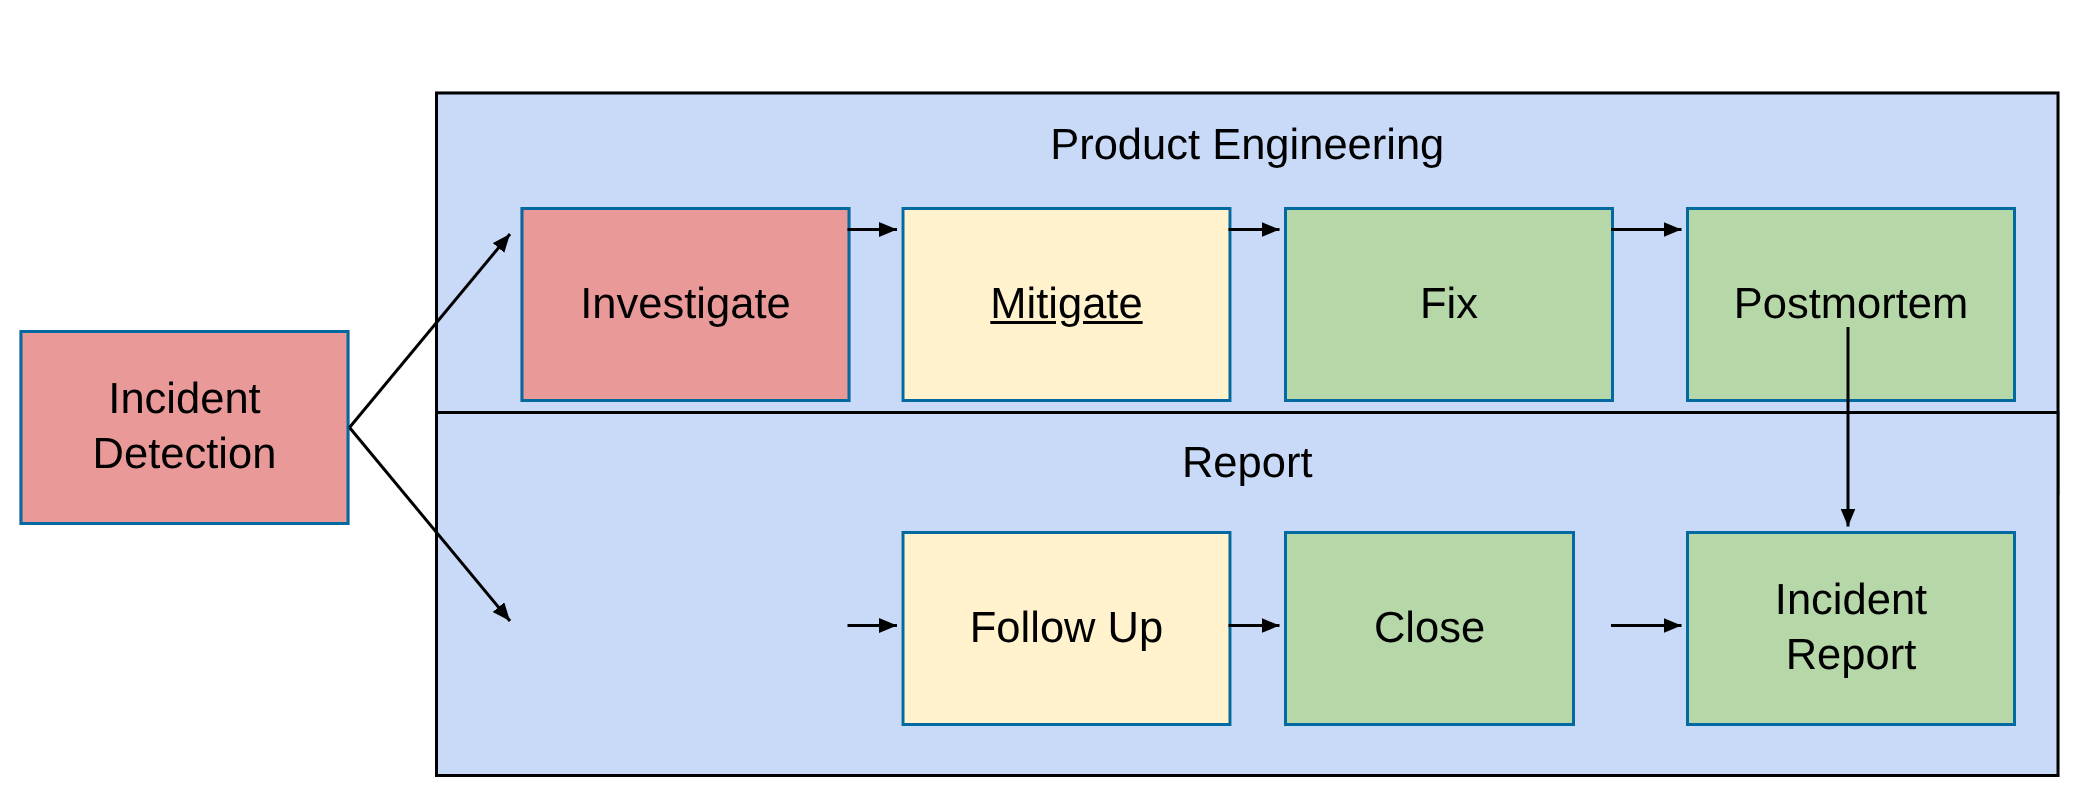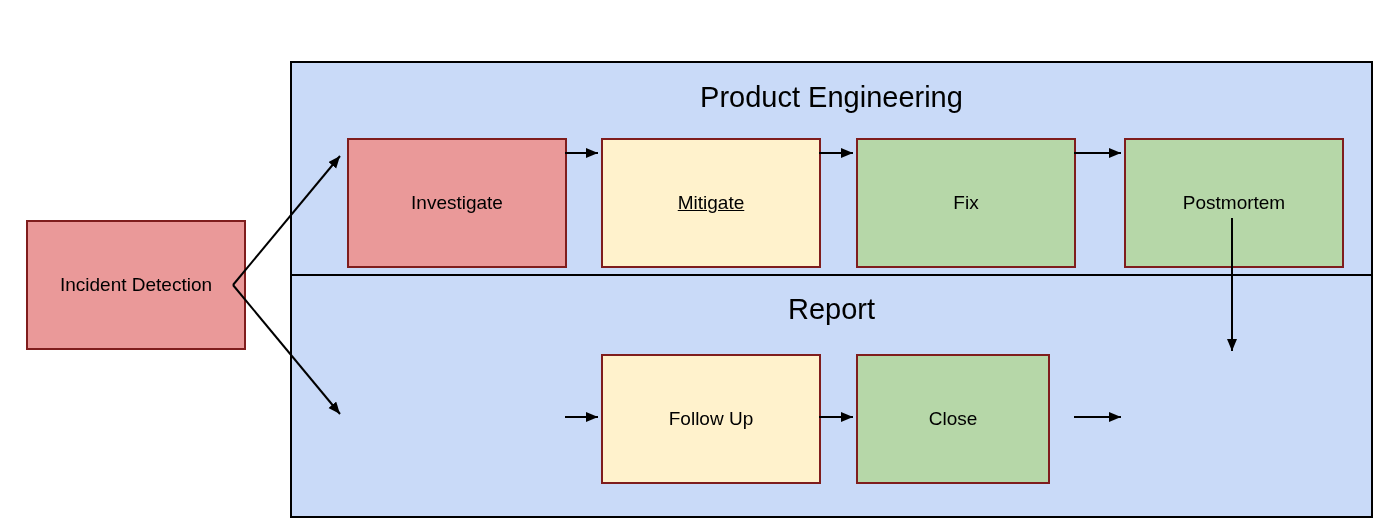--- a/index.html
+++ b/index.html
@@ -26,59 +26,60 @@
     left: 0;
     right: 0;
     text-align: center;
     font-size: 29px;
     line-height: 34px;
     color: #000000;
     white-space: nowrap;
   }
   .node {
     position: absolute;
-    border: 2px solid #7f1d1d;
+    border: 2px solid #0369a1;
     box-sizing: border-box;
     display: flex;
     align-items: center;
     justify-content: center;
     text-align: center;
-    font-size: 19px;
+    font-size: 29px;
     line-height: 1.26;
     color: #000000;
     padding: 0 20px;
   }
   .arrows {
     position: absolute;
     left: 0;
     top: 0;
     width: 1386px;
     height: 526px;
     pointer-events: none;
   }
 </style>
 </head>
 <body>
 
 <div class="canvas">
 
-  <div class="node" style="left: 13px; top: 220px; width: 220px; height: 130px; background: rgb(234, 153, 153); margin-left: 13px;">Incident Detection</div>
+  <div class="node" style="left: 13px; top: 220px; width: 220px; height: 130px; background: rgb(234, 153, 153);">Incident Detection</div>
 
   <div class="lane" style="left: 290px; top: 13px; width: 1083px; height: 269px; background: rgb(201, 218, 248); margin-top: 48px;">
     <div class="lane-title" style="top:17px;">Product Engineering</div>
     <div class="node" style="left: 55px; top: 75px; width: 220px; height: 130px; background: rgb(234, 153, 153);">Investigate</div>
     <div class="node" style="left: 309px; top: 75px; width: 220px; height: 130px; background: rgb(255, 242, 204); text-decoration: underline;">Mitigate</div>
     <div class="node" style="left: 832px; top: 75px; width: 220px; height: 130px; background: rgb(182, 215, 168);">Postmortem</div>
     <div class="node" style="left: 564px; top: 75px; width: 220px; height: 130px; background: rgb(182, 215, 168);">Fix</div>
   </div>
 
   <div class="lane" style="left: 290px; top: 274px; width: 1083px; height: 244px; background: rgb(201, 218, 248);">
     <div class="lane-title" style="top:16px;">Report</div>
     <div class="node" style="left: 309px; top: 78px; width: 220px; height: 130px; background: rgb(255, 242, 204);">Follow Up</div>
     <div class="node" style="left: 564px; top: 78px; width: 194px; height: 130px; background: rgb(182, 215, 168);">Close</div>
+    <div class="node" style="left: 832px; top: 78px; width: 220px; height: 130px; background: rgb(182, 215, 168);">Incident Report</div>
   </div>
 
   <svg class="arrows" viewBox="0 0 1386 526" xmlns="http://www.w3.org/2000/svg">
     <defs>
       <marker id="ah" markerUnits="userSpaceOnUse" markerWidth="13" markerHeight="11" refX="12" refY="5" orient="auto">
         <path d="M0,0 L12,5 L0,10 Z" fill="#000000"></path>
       </marker>
     </defs>
     <line x1="233" y1="285" x2="340" y2="156" stroke="#000000" stroke-width="2" marker-end="url(#ah)"></line>
     <line x1="233" y1="285" x2="340" y2="414" stroke="#000000" stroke-width="2" marker-end="url(#ah)"></line>

